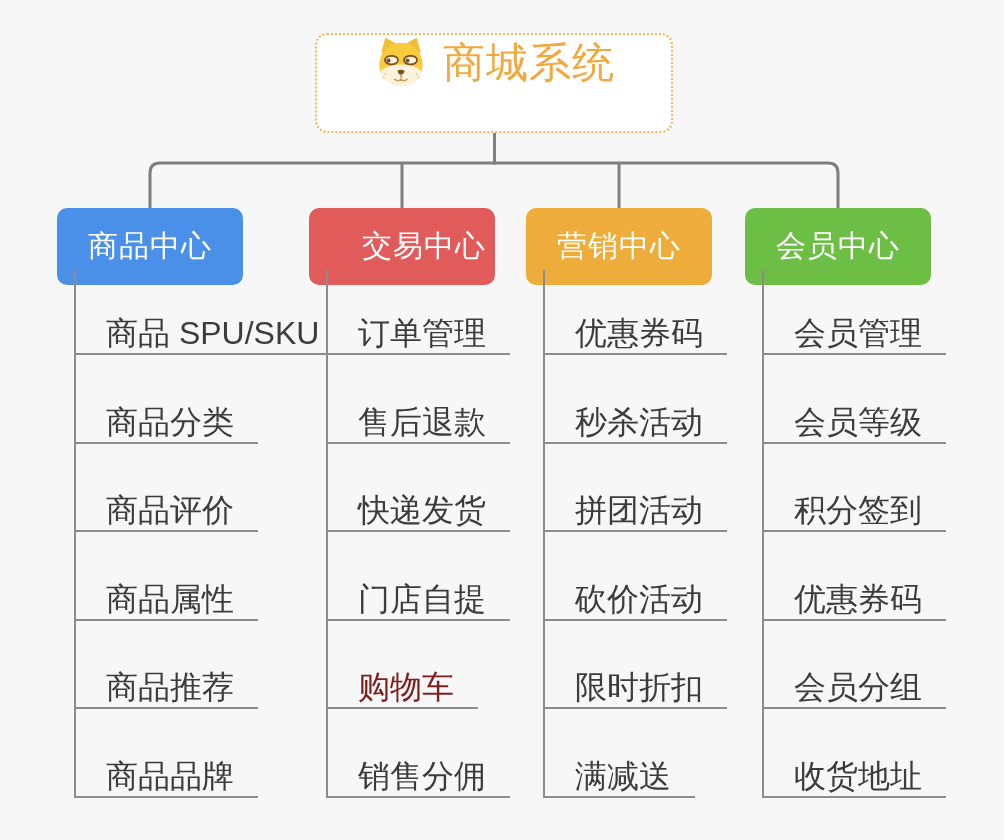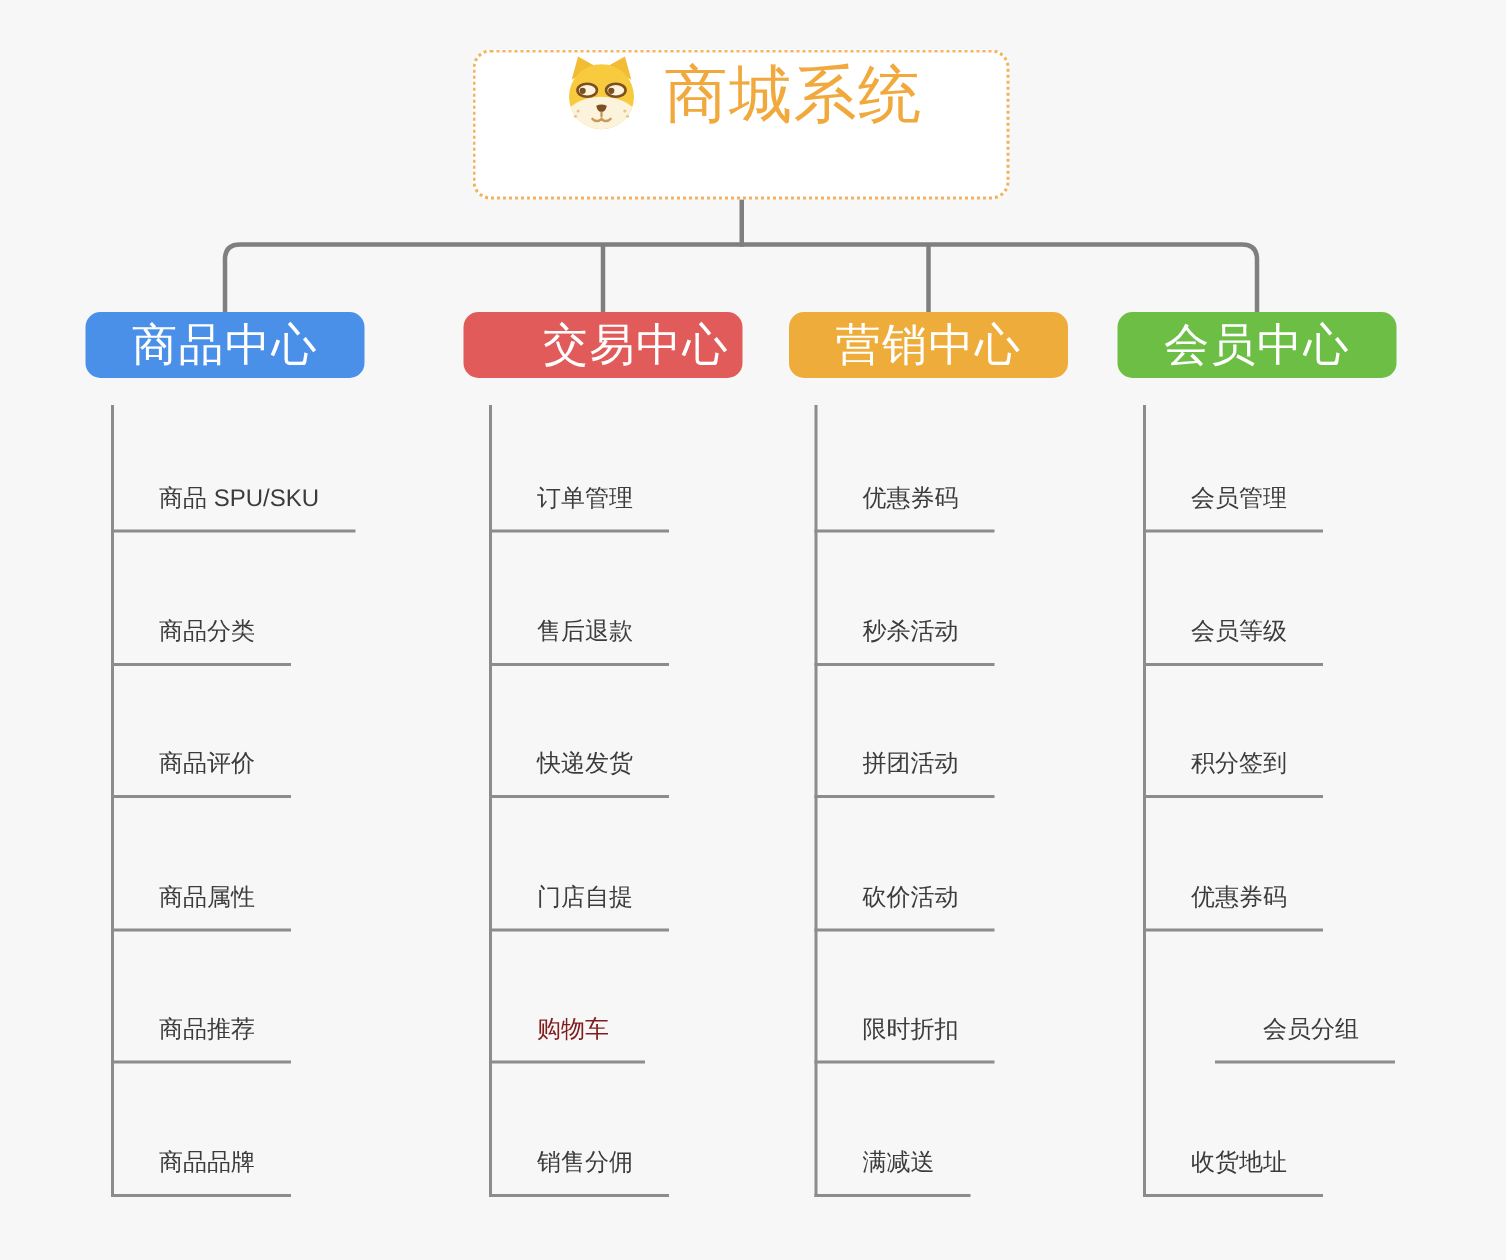--- a/index.html
+++ b/index.html
@@ -37,37 +37,37 @@
   .root-title {
     font-size: 42px;
     letter-spacing: 1px;
     font-weight: 400;
   }
 
   .branch { position: absolute; top: 0; width: 1px; height: 840px; }
   .branch-node {
     position: absolute;
     left: 0; top: 208px;
-    width: 186px; height: 44px;
+    width: 186px; height: 77px;
     border-radius: 10px;
     display: flex;
     align-items: center;
     justify-content: center;
   }
   .branch-label { font-size: 30px; letter-spacing: 1px; }
   .trunk {
     position: absolute;
     left: 17px; top: 270px;
     width: 2px; height: 528px;
   }
   .leaf {
     position: absolute;
     left: 17px;
     white-space: nowrap;
-    font-size: 16px;
+    font-size: 32px;
     line-height: 34px;
     padding: 0 24px 3px 32px;
     border-bottom: 2px solid;
     cursor: default;
   }
 </style>
 </head>
 <body style="background: rgb(247, 247, 247);">
 
 <div class="canvas" style="background: rgb(247, 247, 247);">
@@ -145,17 +145,17 @@
       </div>
       <div class="branch" style="left: 745px;">
     <div class="branch-node" style="background: rgb(108, 190, 69);">
       <span class="branch-label" style="color: rgb(255, 255, 255);">会员中心</span>
     </div>
     <div class="trunk" style="background: rgb(140, 140, 140);"></div>
   <div class="leaf" style="top: 316px; color: rgb(60, 60, 60); border-bottom-color: rgb(140, 140, 140);">会员管理</div>
         <div class="leaf" style="top: 404.5px; color: rgb(60, 60, 60); border-bottom-color: rgb(140, 140, 140);">会员等级</div>
         <div class="leaf" style="top: 493px; color: rgb(60, 60, 60); border-bottom-color: rgb(140, 140, 140);">积分签到</div>
         <div class="leaf" style="top: 581.5px; color: rgb(60, 60, 60); border-bottom-color: rgb(140, 140, 140);">优惠券码</div>
-        <div class="leaf" style="top: 670px; color: rgb(60, 60, 60); border-bottom-color: rgb(140, 140, 140); margin-left: 48px;">会员分组</div>
+        <div class="leaf" style="top: 670px; color: rgb(60, 60, 60); border-bottom-color: rgb(140, 140, 140);">会员分组</div>
         <div class="leaf" style="top: 758.5px; color: rgb(60, 60, 60); border-bottom-color: rgb(140, 140, 140);">收货地址</div>
       </div>
     </div>
 </div>
 
 </body></html>

